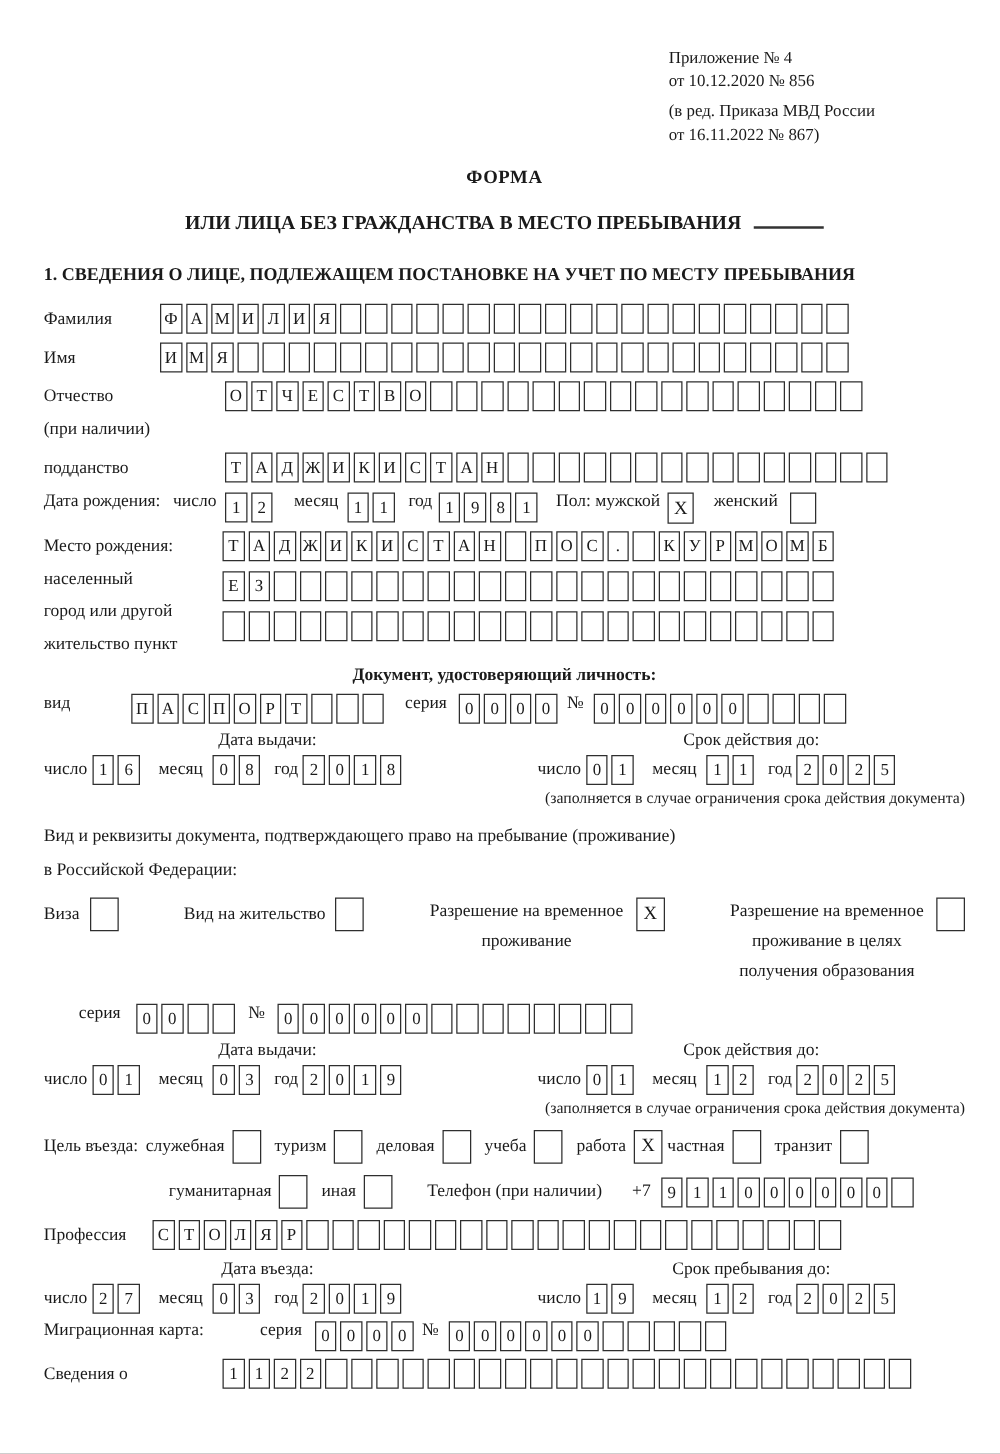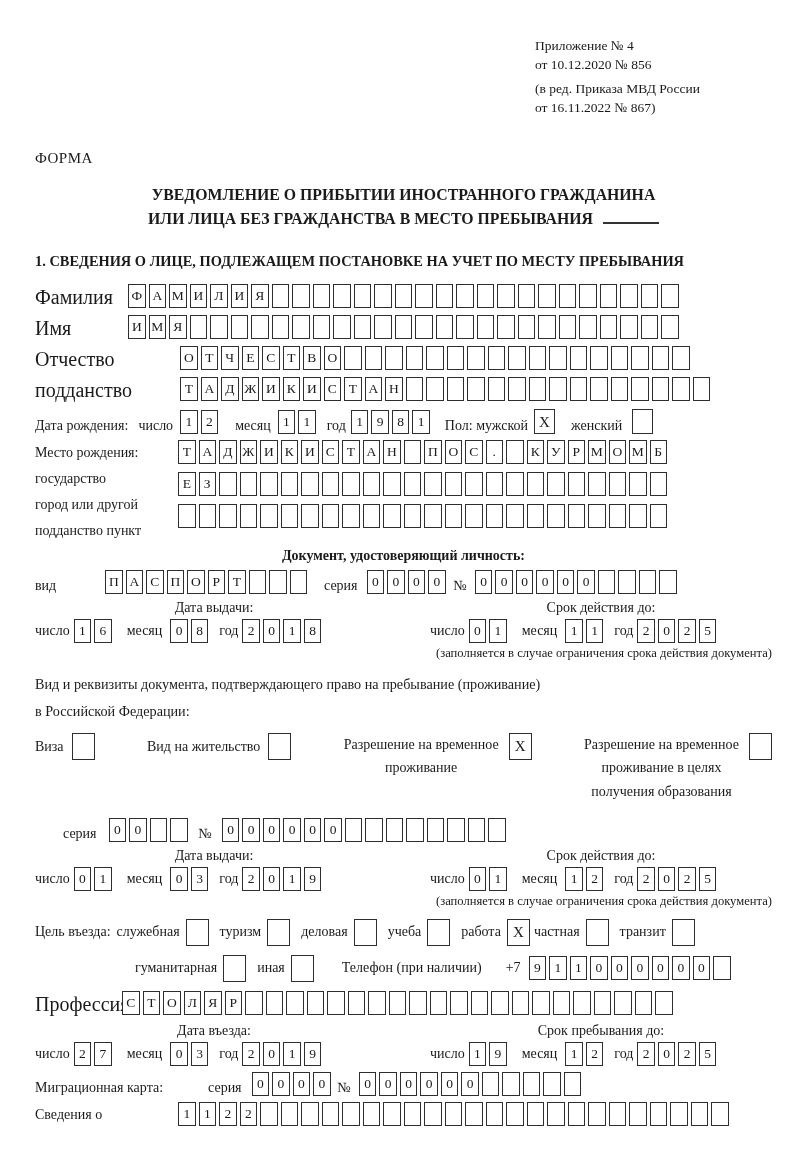--- a/index.html
+++ b/index.html
@@ -5,43 +5,43 @@
   * { margin:0; padding:0; box-sizing:border-box; }
   html,body { background:#888; }
   .page {
     width:800px; height:1163px; margin:0 auto; background:#ffffff;
     font-family:"Liberation Serif","DejaVu Serif",serif; color:#1a1a1a;
     padding:36px 28px 20px 35px; overflow:hidden; position:relative;
   }
   
   .hdr { width:237px; margin-left:auto; font-size:13.5px; line-height:1.42; }
   .hdr .sub { margin-top:5px; }
-  .forma { text-align:left; font-weight:normal; font-size:15px; margin-top:32px; letter-spacing:.5px; }
+  .forma { text-align:center; font-weight:bold; font-size:15px; margin-top:16px; letter-spacing:.5px; }
   
   .title { text-align:center; font-weight:bold; font-size:15.8px; line-height:1.55; margin-top:16px; }
   .blank-line { display:inline-block; width:56px; border-bottom:2px solid #333; height:14px; margin-left:10px; vertical-align:baseline; }
   .sect { font-weight:bold; font-size:14.4px; margin-top:21px; margin-bottom:14px; }
   .row { display:flex; align-items:flex-start; margin-bottom:5px; }
-  .row .lbl { flex-shrink:0; font-size:20px; line-height:26px; }
+  .row .lbl { flex-shrink:0; font-size:14px; line-height:26px; }
   .lblw1 { width:93px; }
   .lblw2 { width:145px; }
   .boxes { display:inline-flex; flex-wrap:nowrap; }
   .cb {
     display:inline-block; width:17.5px; height:24px; border:1.7px solid #2e2e2e;
     margin-right:3px; text-align:center; line-height:21px; font-size:13.5px;
     flex-shrink:0; background:#fff;
   }
   .ckb {
     display:inline-block; width:23px; height:27px; border:1.8px solid #2e2e2e;
     text-align:center; line-height:24px; font-size:15px; background:#fff; flex-shrink:0;
   }
   .pair { display:inline-flex; align-items:center; }
   .pair .plbl { margin-right:6px; }
   
-  .inline-row { display:flex; align-items:flex-end; font-size:14px; margin-bottom:6px; }
+  .inline-row { display:flex; align-items:flex-start; font-size:14px; margin-bottom:6px; }
   .flbl { margin:0 7px 0 14px; }
   .flbl0 { margin-left:0; }
   
   .pob { display:flex; align-items:flex-start; margin-top:4px; }
   .pob .labels { width:143px; flex-shrink:0; font-size:14px; line-height:26px; }
   .pob .grid .boxes { margin-bottom:8px; }
   
   .doc-head { text-align:center; font-weight:bold; font-size:14px; margin:4px 0 6px; }
   
   .dates { display:flex; margin-top:6px; }
@@ -76,21 +76,20 @@
 
   <div class="hdr">
     <div>Приложение № 4</div>
     <div>от 10.12.2020 № 856</div>
     <div class="sub">(в ред. Приказа МВД России</div>
     <div>от 16.11.2022 № 867)</div>
   </div>
   <div class="forma">ФОРМА</div>
 
   <div class="title">
-    <div>УВЕДОМЛЕНИЕ О ПРИБЫТИИ ИНОСТРАННОГО ГРАЖДАНИНА</div>
     <div><span>ИЛИ ЛИЦА БЕЗ ГРАЖДАНСТВА В МЕСТО ПРЕБЫВАНИЯ</span><span class="blank-line"></span></div>
   </div>
 
   <div class="sect">1. СВЕДЕНИЯ О ЛИЦЕ, ПОДЛЕЖАЩЕМ ПОСТАНОВКЕ НА УЧЕТ ПО МЕСТУ ПРЕБЫВАНИЯ</div>
 
   <div class="row">
     <span class="lbl lblw1">Фамилия</span>
     <span class="boxes">
         <span class="cb">Ф</span>
         <span class="cb">А</span>
@@ -151,20 +150,21 @@
         <span class="cb"></span>
         <span class="cb"></span>
         <span class="cb"></span>
         <span class="cb"></span>
       </span>
   </div>
 
   <div class="row">
     <span class="lbl lblw2">
       <span style="display:block;">Отчество</span>
+      <span style="display:block;">(при наличии)</span>
     </span>
     <span class="boxes">
         <span class="cb">О</span>
         <span class="cb">Т</span>
         <span class="cb">Ч</span>
         <span class="cb">Е</span>
         <span class="cb">С</span>
         <span class="cb">Т</span>
         <span class="cb">В</span>
         <span class="cb">О</span>
@@ -243,23 +243,23 @@
       </span>
     <span style="margin:0 6px 0 12px;">Пол: мужской</span>
     <span class="ckb" style="width:21px;height:25px;">X</span>
     <span style="margin:0 10px 0 16px;">женский</span>
     <span class="ckb" style="width:21px;height:25px;"></span>
   </div>
 
   <div class="pob">
     <span class="labels">
       <span style="display:block;">Место рождения:</span>
-      <span style="display:block;">государство</span>
+      <span style="display:block;">населенный</span>
       <span style="display:block;">город или другой</span>
-      <span style="display:block;">подданство пункт</span>
+      <span style="display:block;">жительство пункт</span>
     </span>
     <span class="grid">
       <span class="boxes">
           <span class="cb">Т</span>
           <span class="cb">А</span>
           <span class="cb">Д</span>
           <span class="cb">Ж</span>
           <span class="cb">И</span>
           <span class="cb">К</span>
           <span class="cb">И</span>

